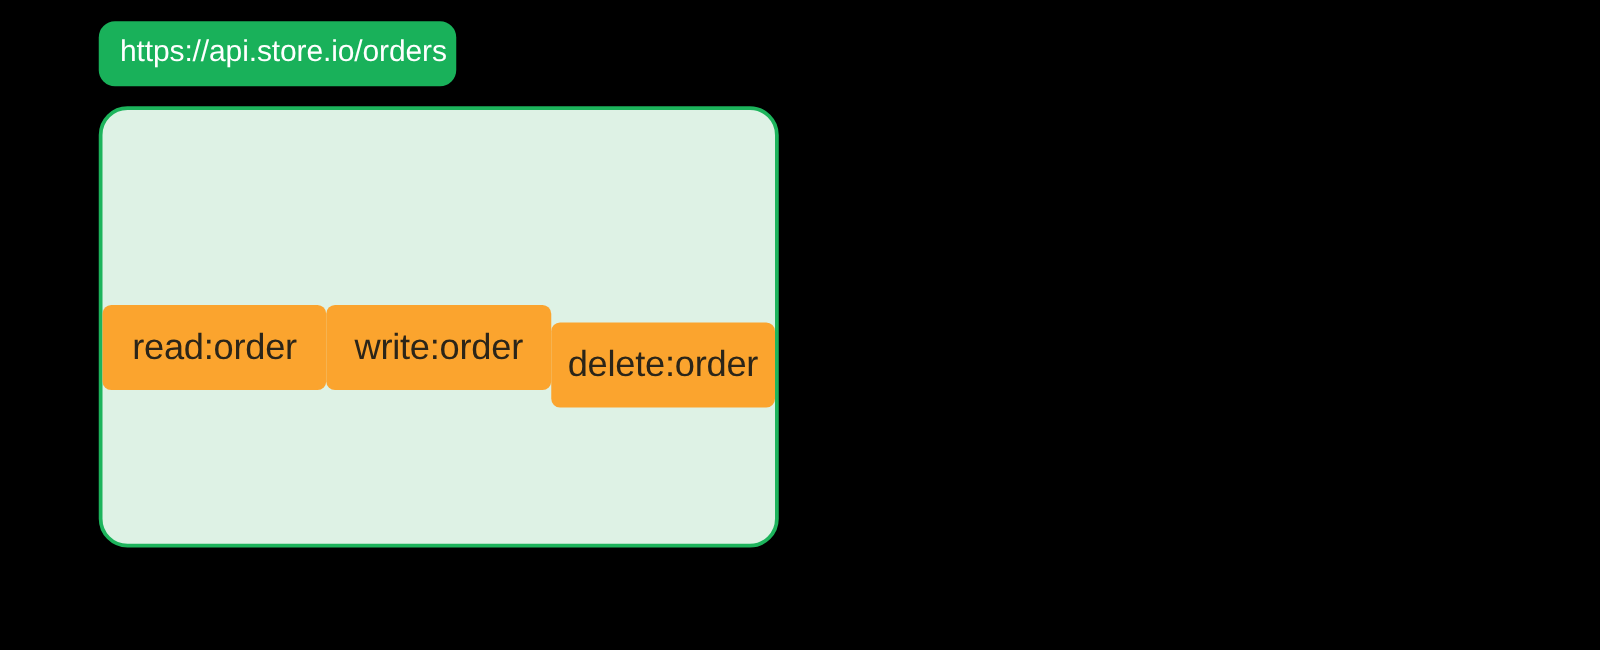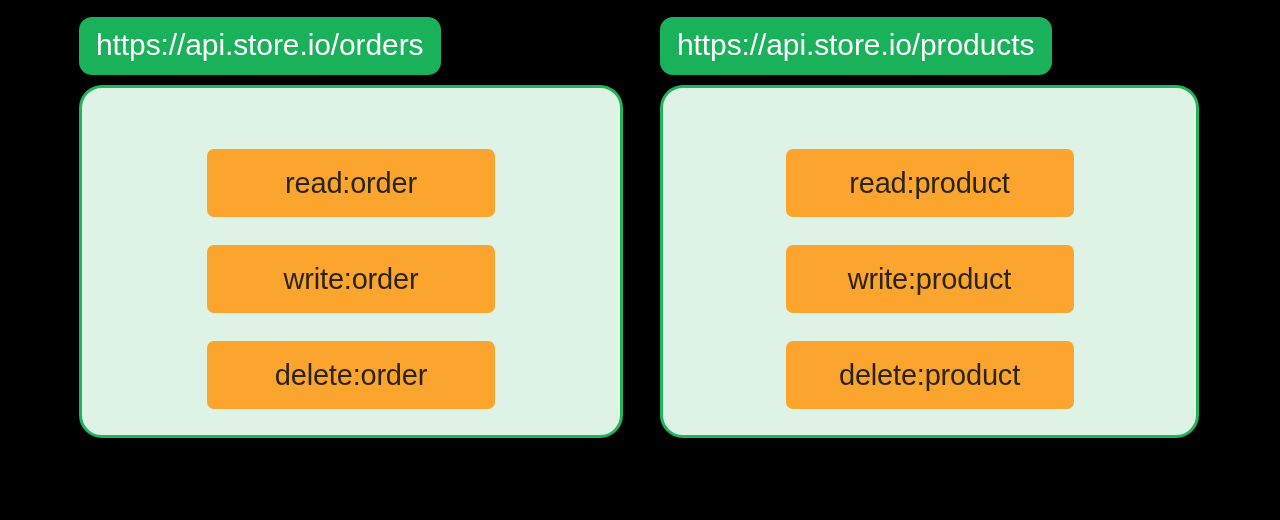--- a/index.html
+++ b/index.html
@@ -28,37 +28,37 @@
     top: 17px;
   }
   .resource-group.left  { left: 79px;  width: 544px; }
   .resource-group.right { left: 660px; width: 539px; }
 
   .endpoint-pill {
     display: inline-block;
     background: #19B15A;
     color: #FFFFFF;
     border-radius: 13px;
-    font-size: 30px;
+    font-size: 24px;
     line-height: 1;
-    padding: 13px 18px 15px 17px;
+    padding: 13px 8px 15px 17px;
     white-space: nowrap;
     letter-spacing: -0.1px;
   }
 
   .scope-panel {
     position: absolute;
     left: 0;
     top: 68px;
     box-sizing: border-box;
     background: #DEF2E5;
     border: 3px solid #1DB45C;
     border-radius: 23px;
     display: flex;
-    flex-direction: column;
+    flex-direction: row;
     align-items: center;
     justify-content: flex-start;
     padding-top: 61px;
   }
   .resource-group.left  .scope-panel { width: 544px; height: 353px; }
   .resource-group.right .scope-panel { width: 539px; height: 353px; }
 
   .scope-chip {
     box-sizing: border-box;
     background: #FBA42E;
@@ -87,24 +87,14 @@
 
     <div class="endpoint-pill">https://api.store.io/orders</div>
 
     <div class="scope-panel">
       <div class="scope-chip">read:order</div>
       <div class="scope-chip">write:order</div>
       <div class="scope-chip">delete:order</div>
     </div>
   </div>
 
-  <div class="resource-group right">
-
-    <div class="endpoint-pill">https://api.store.io/products</div>
-
-    <div class="scope-panel">
-      <div class="scope-chip">read:product</div>
-      <div class="scope-chip">write:product</div>
-      <div class="scope-chip">delete:product</div>
-    </div>
-  </div>
 
 </div>
 
 </body></html>

